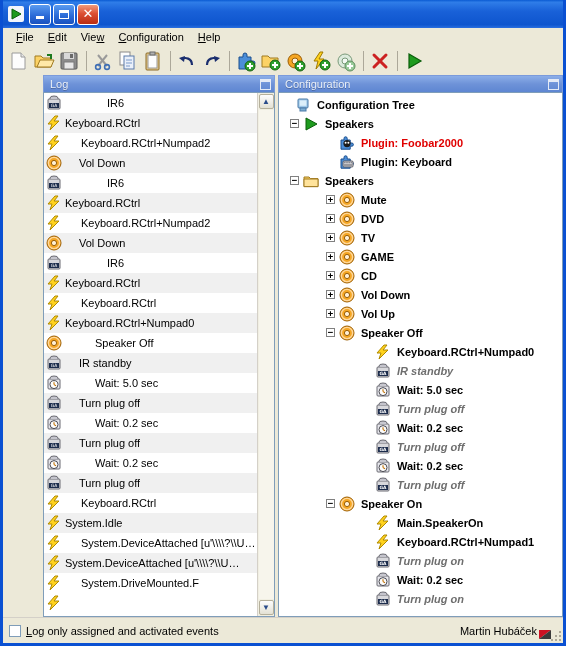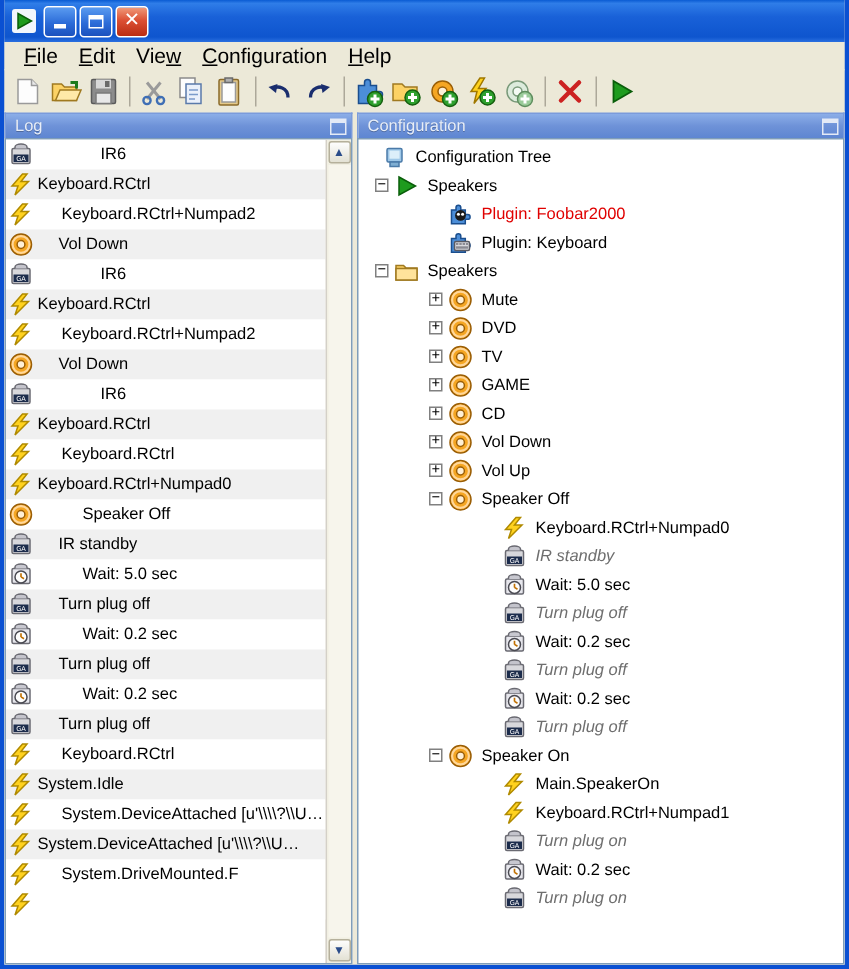--- a/index.html
+++ b/index.html
@@ -41,34 +41,34 @@
   .tb-btn.close{background:linear-gradient(to bottom,#F09A7A,#DC5034 45%,#B92C12);}
   .glyph-min{width:8px;height:3px;background:#fff;margin-top:7px;}
   .glyph-max{width:10px;height:9px;border:1px solid #fff;border-top-width:3px;box-sizing:border-box;}
   .glyph-close{color:#fff;font-size:13px;font-weight:bold;line-height:10px;font-family:"DejaVu Sans",sans-serif;}
   
   .menubar{
     height:19px;flex:0 0 19px;background:#ECE9D8;
     display:flex;align-items:center;padding-left:6px;box-sizing:border-box;
     border-bottom:1px solid #ECE9D8;
   }
-  .menuitem{padding:2px 7px;color:#000;font-size:14px;white-space:nowrap;}
+  .menuitem{padding:2px 7px;color:#000;font-size:11px;white-space:nowrap;}
   .menuitem u{text-decoration:underline;}
   
   .toolbar{
     height:28px;flex:0 0 28px;background:#ECE9D8;
     display:flex;align-items:center;padding-left:4px;box-sizing:border-box;
     border-bottom:1px solid #ECE9D8;
   }
   .tbi{width:24px;height:24px;position:relative;margin-right:1px;flex:0 0 24px;}
   .tsep{width:1px;height:20px;background:#ACA899;margin:0 4px;flex:0 0 1px;}
   
   .panes{flex:1 1 auto;display:flex;background:#ECE9D8;padding:0;min-height:0;}
   .pane{display:flex;flex-direction:column;min-height:0;}
-  .pane-log{flex:0 0 232px;}
+  .pane-log{flex:0 0 232px;padding-left:40px;}
   .pane-cfg{flex:1 1 auto;margin-left:3px;}
   .pane-header{
     height:17px;flex:0 0 17px;
     background:linear-gradient(to bottom,#8CAEE8,#6E92D8 50%,#5E86D2);
     color:#E8EEF8;font-size:11px;display:flex;align-items:center;
     padding:0 3px 0 6px;box-sizing:border-box;
     border:1px solid #7B9BDB;border-bottom:none;
   }
   .pane-header .ph-title{flex:1 1 auto;text-shadow:0 1px 0 rgba(0,0,0,.25);}
   .ph-btn{width:11px;height:11px;border:1px solid #E4EAF6;box-sizing:border-box;border-top-width:3px;}
@@ -93,21 +93,21 @@
   .sb-btn{
     width:15px;height:15px;box-sizing:border-box;margin:1px 0;
     background:linear-gradient(to bottom,#FDFDFD,#E3E1D4);
     border:1px solid #B5B09B;border-radius:2px;
     display:flex;align-items:center;justify-content:center;
     color:#2A4C8A;font-size:8px;
   }
   .sb-track{flex:1 1 auto;width:15px;background:#F7F5EC;}
   
   .tree{flex:1 1 auto;overflow:hidden;padding:2px 0 0 3px;position:relative;}
-  .trow{height:19px;display:flex;align-items:center;white-space:nowrap;font-size:11px;color:#000;}
+  .trow{height:19px;display:flex;align-items:center;white-space:nowrap;font-size:11px;color:#000;font-weight:bold;}
   .trow .exp{
     width:9px;height:9px;box-sizing:border-box;border:1px solid #808080;background:#fff;
     display:flex;align-items:center;justify-content:center;
     font-size:9px;line-height:7px;color:#000;font-family:"DejaVu Sans Mono",monospace;
     flex:0 0 9px;margin-right:4px;
   }
   .trow .expspace{width:9px;flex:0 0 9px;margin-right:4px;}
   .trow .tic{width:16px;height:16px;flex:0 0 16px;margin-right:4px;position:relative;}
   .trow .tlabel{padding:0 2px;}
   .trow.disabled .tlabel{font-style:italic;color:#6E6E6E;}
@@ -797,13 +797,32 @@
                   <rect x="3" y="8" width="10" height="5" fill="#1C2C4C"></rect>
                   <text x="8" y="12.4" font-size="4.4" fill="#FFFFFF" text-anchor="middle" font-family="DejaVu Sans">GA</text>
                 </svg></span>
               <span class="tlabel">Turn plug on</span>
             </div>
           </div>
       </div>
     </div>
   </div>
 
+  <div class="statusbar">
+    <span class="chkbox"></span>
+    <span class="status-text"><u>L</u><span>og only assigned and activated events</span></span>
+    <span class="signature">
+      <span>Martin Hubáček</span>
+      <svg width="16" height="12" style="position:absolute;right:4px;bottom:-3px;">
+        <polygon points="0,2 12,2 0,11" fill="#CC1122"></polygon>
+        <polygon points="12,2 0,11 12,11" fill="#3A3A3A"></polygon>
+      </svg>
+    </span>
+    <span class="grip">
+      <i style="right:0;bottom:0"></i>
+        <i style="right:4px;bottom:0"></i>
+        <i style="right:8px;bottom:0"></i>
+      <i style="right:0;bottom:4px"></i>
+        <i style="right:4px;bottom:4px"></i>
+      <i style="right:0;bottom:8px"></i>
+    </span>
+  </div>
 </div>
 
 </body></html>

